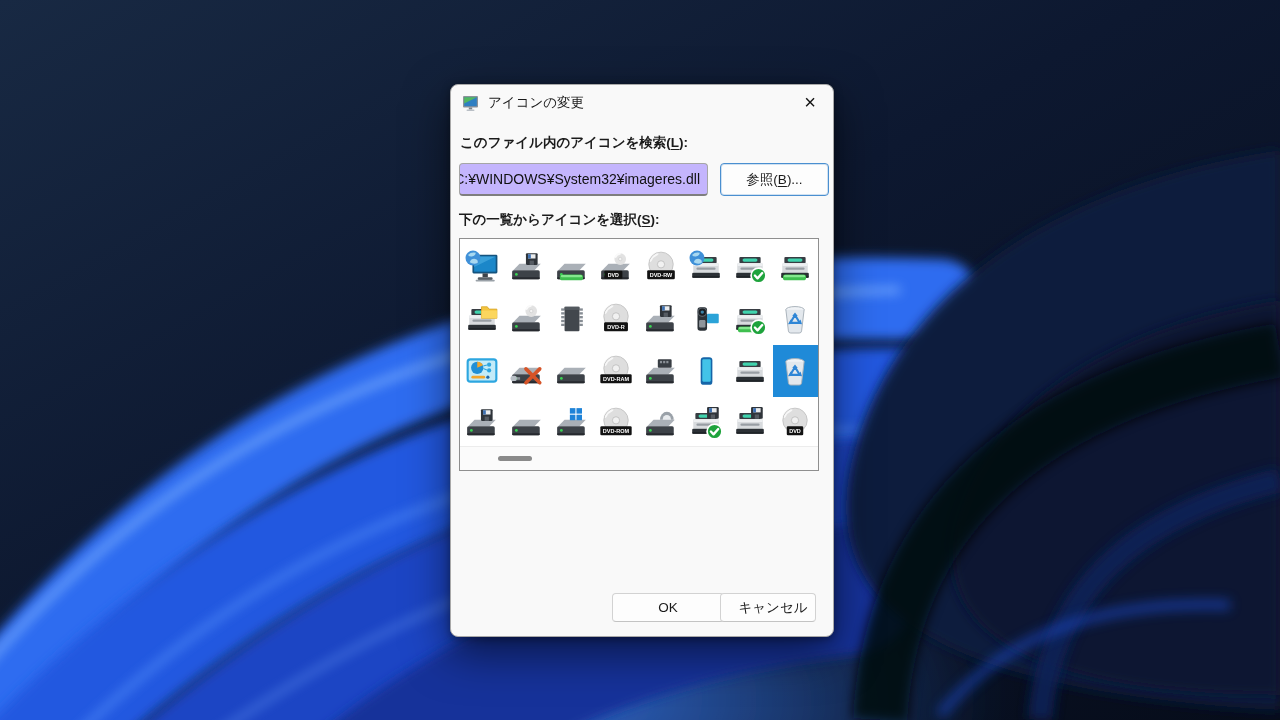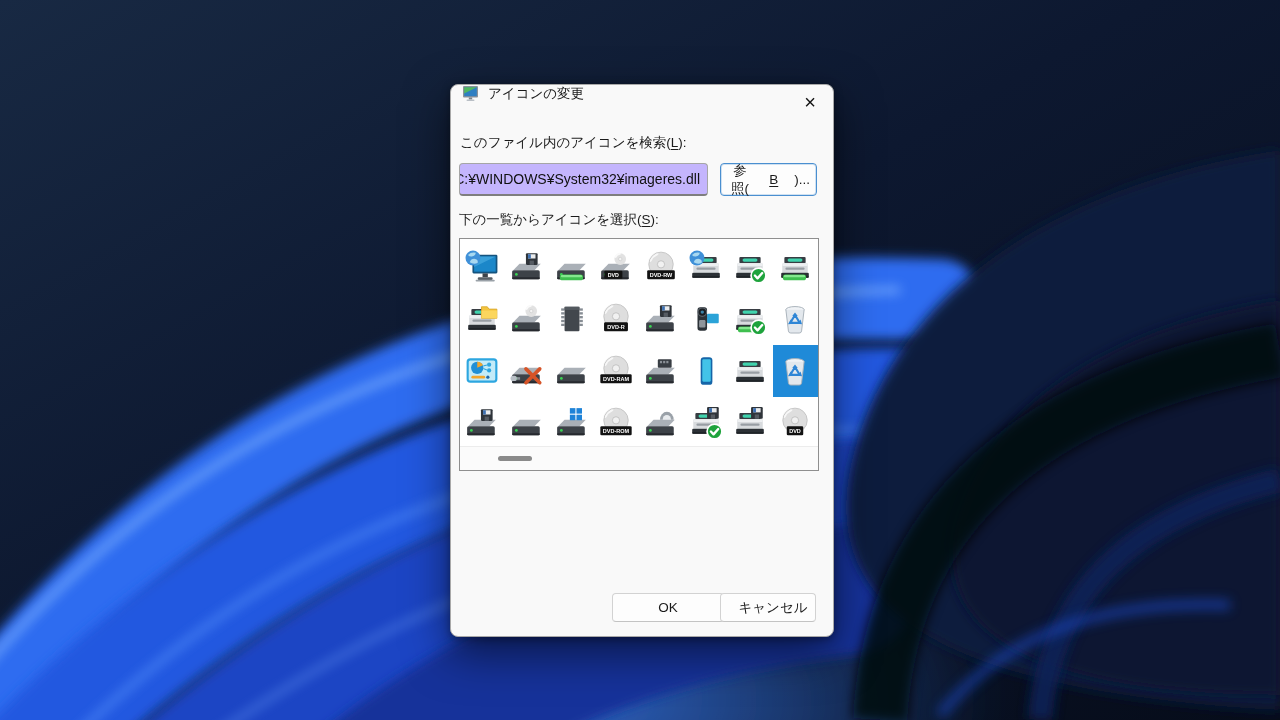--- a/index.html
+++ b/index.html
@@ -5,40 +5,40 @@
   html,body{margin:0;padding:0;width:1280px;height:720px;overflow:hidden;
     font-family:"Liberation Sans",sans-serif;-webkit-font-smoothing:antialiased;}
   .desktop{position:relative;width:1280px;height:720px;background:#0a1428;}
   .wallpaper{position:absolute;inset:0;width:1280px;height:720px;display:block;}
 
   
   .dialog{position:absolute;left:450px;top:84px;width:382px;height:551px;
     background:#f9f9f9;border:1px solid #a9a9a9;border-radius:8px;
     box-shadow:0 16px 45px rgba(0,0,0,.55), 0 2px 8px rgba(0,0,0,.35);
     color:#1b1b1b;}
-  .titlebar{position:absolute;left:0;top:0;right:0;height:36px;display:flex;align-items:flex-start;
+  .titlebar{position:absolute;left:0;top:0;right:0;height:36px;display:flex;align-items:center;
     padding-left:11px;box-sizing:border-box;}
   .title-icon{width:17px;height:17px;flex:0 0 auto;}
   .title-text{font-size:13.5px;margin-left:9px;color:#191919;}
   .close-btn{position:absolute;right:6px;top:2px;width:34px;height:30px;border:none;background:transparent;
     font-size:20px;font-weight:300;color:#111;cursor:pointer;line-height:30px;padding:0;}
 
-  .field-label{position:absolute;font-size:13.5px;color:#1b1b1b;}
+  .field-label{position:absolute;font-size:13.5px;color:#1b1b1b;font-weight:bold;}
   .mn{text-decoration:underline;text-underline-offset:2px;}
 
   .textfield{position:absolute;left:8px;top:78px;width:249px;height:33px;box-sizing:border-box;
     background:#c4b5fd;border:1px solid #a6a6a6;border-bottom:2px solid #7e7e7e;border-radius:4px;
     display:flex;align-items:center;justify-content:flex-end;overflow:hidden;padding:0 7px;}
   .textfield .tf-text{white-space:nowrap;font-size:14px;color:#111;}
 
   .btn{box-sizing:border-box;background:#fdfdfd;border:1px solid #d2d2d2;border-bottom-color:#c3c3c3;
     border-radius:4px;font-size:13.5px;color:#1b1b1b;font-family:"Liberation Sans",sans-serif;
     display:flex;align-items:center;justify-content:center;cursor:pointer;}
-  .browse-btn{position:absolute;left:269px;top:78px;width:97px;height:33px;
-    border:1px solid var(--browse-border);box-shadow:0 0 0 1px rgba(74,143,208,.25) inset;gap:16px;}
+  .browse-btn{position:absolute;left:269px;top:78px;width:109px;height:33px;
+    border:1px solid var(--browse-border);box-shadow:0 0 0 1px rgba(74,143,208,.25) inset;}
 
   .listbox{position:absolute;left:8px;top:153px;width:360px;height:233px;box-sizing:border-box;
     background:#fff;border:1px solid #8f8f8f;}
   .grid{display:grid;grid-template-columns:repeat(8,44.7px);grid-auto-rows:52px;padding-top:2px;}
   .cell{display:flex;align-items:center;justify-content:center;}
   .cell.selected{background:var(--selection-bg);}
   .hscroll{position:absolute;left:0;right:0;bottom:0;height:23px;background:#fbfbfb;border-top:1px solid #ececec;}
   .hthumb{position:absolute;left:38px;top:9px;width:34px;height:5px;border-radius:3px;background:#8a8a8a;}
 
   .ok-btn{position:absolute;left:161px;top:508px;width:112px;height:29px;}

